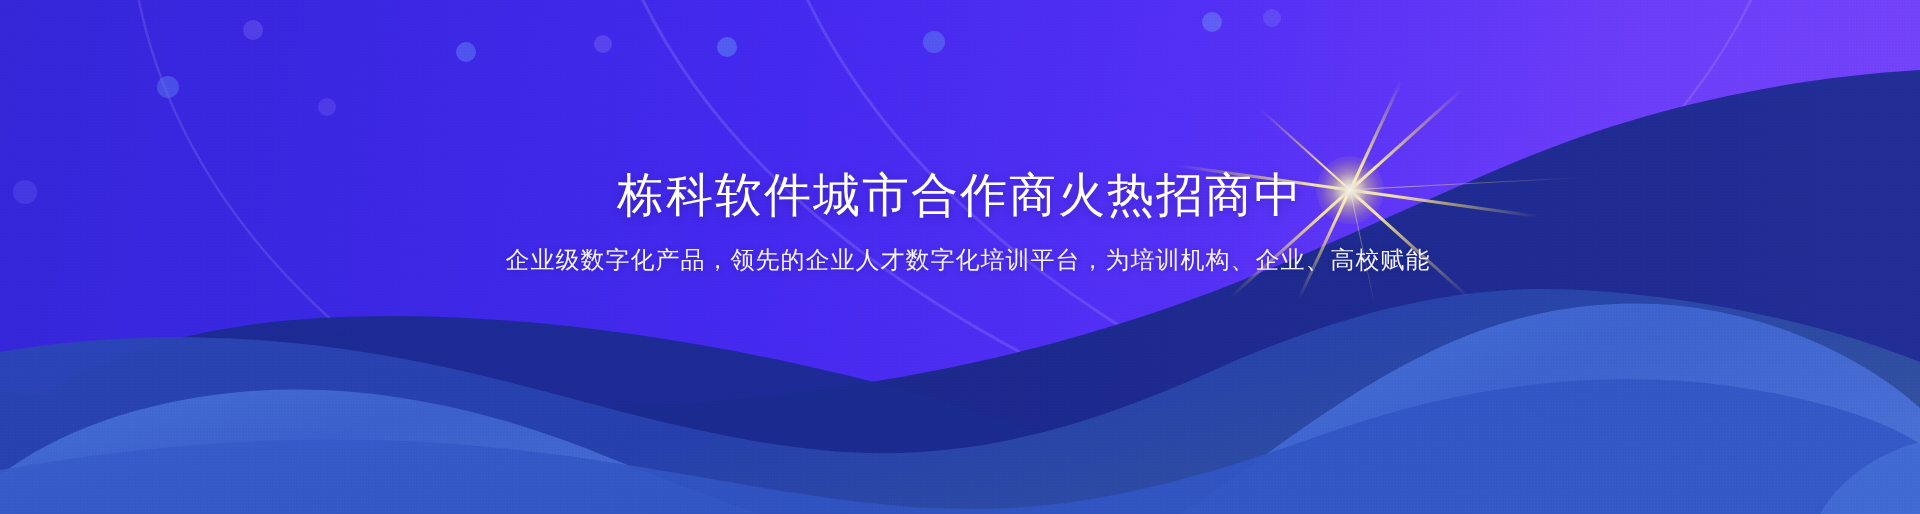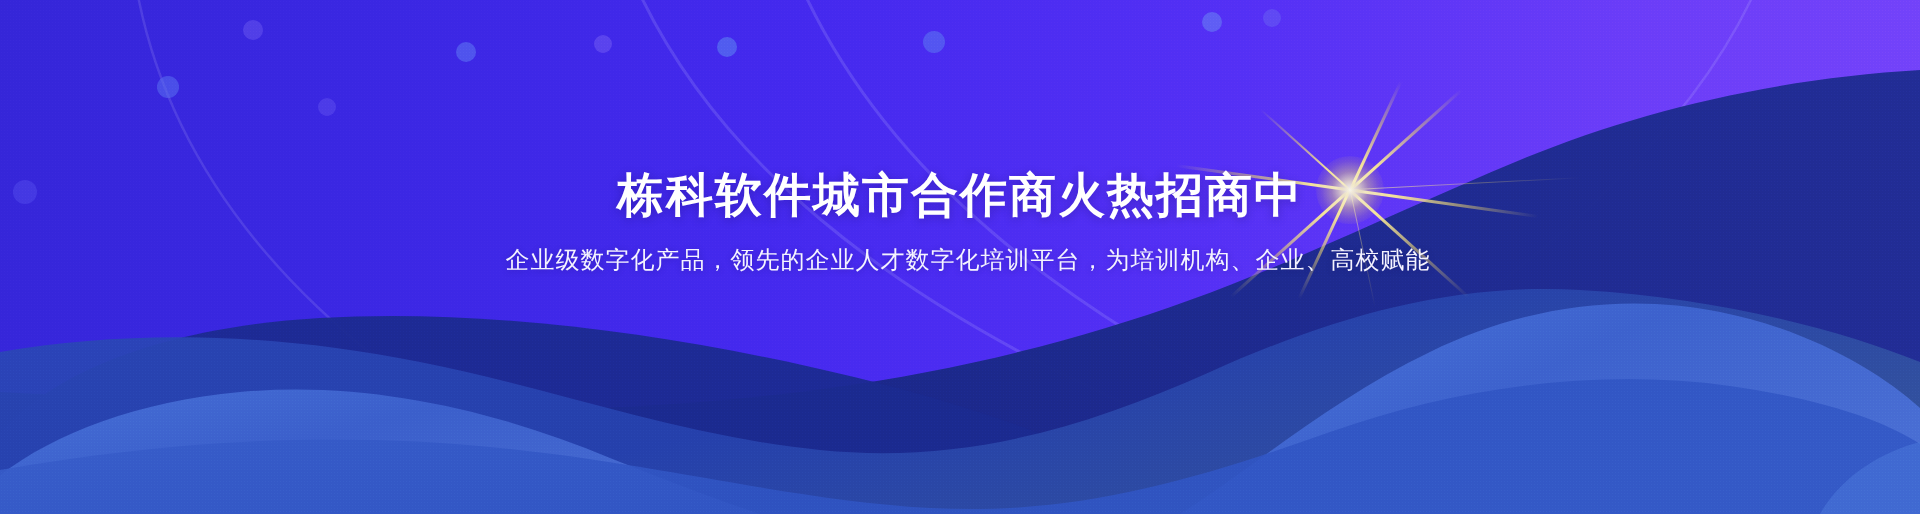--- a/index.html
+++ b/index.html
@@ -87,21 +87,21 @@
     left: 0;
     top: 168px;
     width: 1920px;
     text-align: center;
     z-index: 5;
   }
   .headline {
     margin: 0;
     font-size: 47px;
     line-height: 54px;
-    font-weight: 700;
+    font-weight: 400;
     color: #ffffff;
     letter-spacing: 2px;
     text-shadow: 0 2px 10px rgba(20,10,90,.30);
   }
   .subhead {
     margin: 22px 0 0 0;
     font-size: 24px;
     line-height: 32px;
     font-weight: 400;
     color: #f4f3ff;

